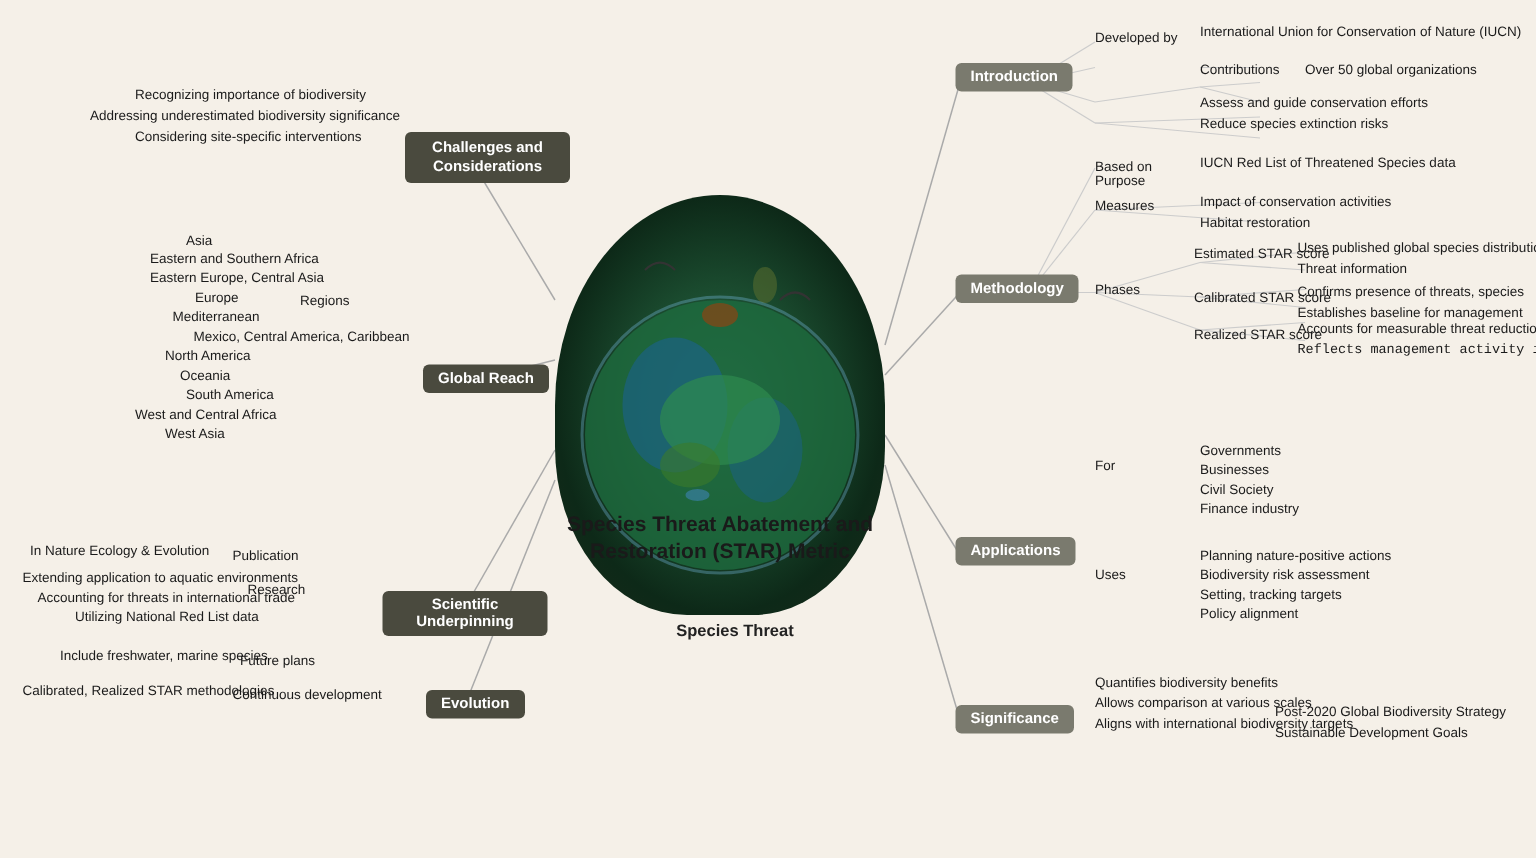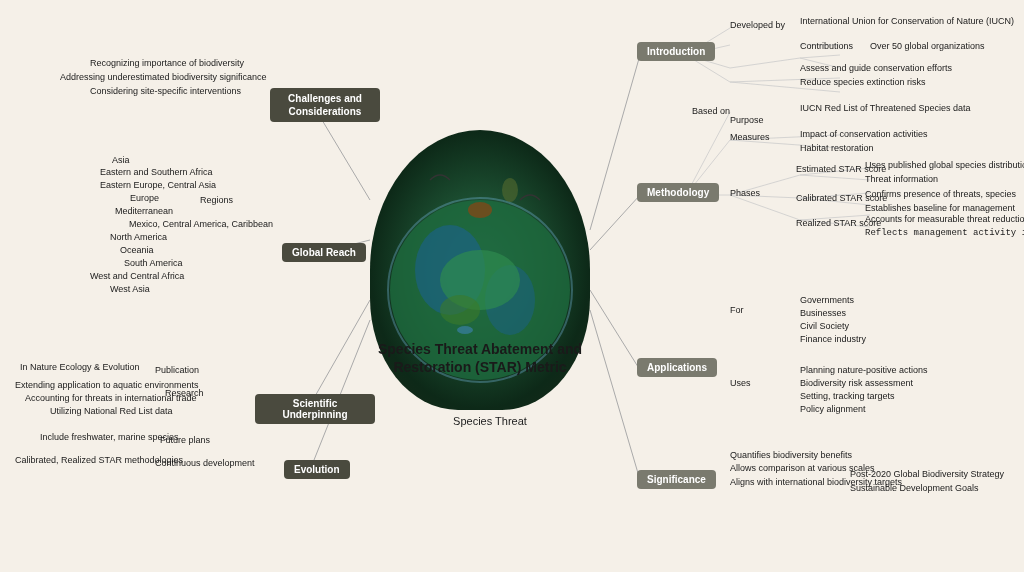--- a/index.html
+++ b/index.html
@@ -159,21 +159,21 @@
 <div class="leaf" style="left:730px;top:20px;">Developed by</div>
 <div class="leaf" style="left:800px;top:16px;">International Union for Conservation of Nature (IUCN)</div>
 <div class="leaf" style="left:800px;top:41px;">Contributions</div>
 <div class="leaf" style="left:870px;top:41px;">Over 50 global organizations</div>
 <div class="leaf" style="left:730px;top:67px;margin-top:48px;">Purpose</div>
 <div class="leaf" style="left:800px;top:63px;">Assess and guide conservation efforts</div>
 <div class="leaf" style="left:800px;top:77px;">Reduce species extinction risks</div>
 
 <div class="node" style="left:637px;top:183px;">Methodology</div>
 
-<div class="leaf" style="left:692px;top:106px;">Based on</div>
+<div class="leaf" style="left:730px;top:106px;">Based on</div>
 <div class="leaf" style="left:800px;top:103px;">IUCN Red List of Threatened Species data</div>
 <div class="leaf" style="left:730px;top:132px;">Measures</div>
 <div class="leaf" style="left:800px;top:129px;">Impact of conservation activities</div>
 <div class="leaf" style="left:800px;top:143px;">Habitat restoration</div>
 
 <div class="leaf" style="left:730px;top:188px;">Phases</div>
 
 <div class="leaf" style="left:796px;top:164px;">Estimated STAR score</div>
 <div class="leaf" style="left:865px;top:160px;">Uses published global species distribution</div>
 <div class="leaf" style="left:865px;top:174px;">Threat information</div>
@@ -211,41 +211,41 @@
 <div class="node dark" style="left:270px;top:88px;white-space:normal;width:110px;line-height:1.3;">Challenges and
 Considerations</div>
 
 <div class="leaf" style="left:90px;top:58px;">Recognizing importance of biodiversity</div>
 <div class="leaf" style="left:60px;top:72px;">Addressing underestimated biodiversity significance</div>
 <div class="leaf" style="left:90px;top:86px;">Considering site-specific interventions</div>
 
 <div class="node dark" style="left:282px;top:243px;">Global Reach</div>
 
 <div class="leaf" style="left:200px;top:195px;">Regions</div>
-<div class="leaf" style="left:112px;top:155px;">Asia</div>
+<div class="leaf" style="left:124px;top:155px;">Asia</div>
 <div class="leaf" style="left:100px;top:167px;">Eastern and Southern Africa</div>
 <div class="leaf" style="left:100px;top:180px;">Eastern Europe, Central Asia</div>
 <div class="leaf" style="left:130px;top:193px;">Europe</div>
 <div class="leaf" style="left:115px;top:206px;">Mediterranean</div>
 <div class="leaf" style="left:85px;top:219px;margin-left:44px;">Mexico, Central America, Caribbean</div>
 <div class="leaf" style="left:110px;top:232px;">North America</div>
 <div class="leaf" style="left:120px;top:245px;">Oceania</div>
 <div class="leaf" style="left:124px;top:258px;">South America</div>
 <div class="leaf" style="left:90px;top:271px;">West and Central Africa</div>
 <div class="leaf" style="left:110px;top:284px;">West Asia</div>
 
-<div class="node dark" style="left:255px;top:394px;white-space:normal;width:120px;text-align:center;">Scientific Underpinning</div>
+<div class="node dark" style="left:255px;top:394px;white-space:normal;width:110px;text-align:center;">Scientific Underpinning</div>
 
 <div class="leaf" style="left:155px;top:365px;">Publication</div>
 <div class="leaf" style="left:20px;top:362px;">In Nature Ecology &amp; Evolution</div>
 <div class="leaf" style="left:165px;top:388px;">Research</div>
 <div class="leaf" style="left:15px;top:380px;">Extending application to aquatic environments</div>
 <div class="leaf" style="left:25px;top:393px;">Accounting for threats in international trade</div>
 <div class="leaf" style="left:50px;top:406px;">Utilizing National Red List data</div>
 
 <div class="node dark" style="left:284px;top:460px;">Evolution</div>
 
 <div class="leaf" style="left:160px;top:435px;">Future plans</div>
 <div class="leaf" style="left:40px;top:432px;">Include freshwater, marine species</div>
 <div class="leaf" style="left:155px;top:458px;">Continuous development</div>
 <div class="leaf" style="left:15px;top:455px;">Calibrated, Realized STAR methodologies</div>
 
-<div style="position:absolute;left:420px;top:415px;font-size:11px;font-weight:normal;color:#222;z-index:10;text-align:center;width:140px;">Species Threat</div>
+<div style="position:absolute;left:420px;top:415px;font-size:11px;font-weight:bold;color:#222;z-index:10;text-align:center;width:140px;">Species Threat</div>
 
 </body></html>

